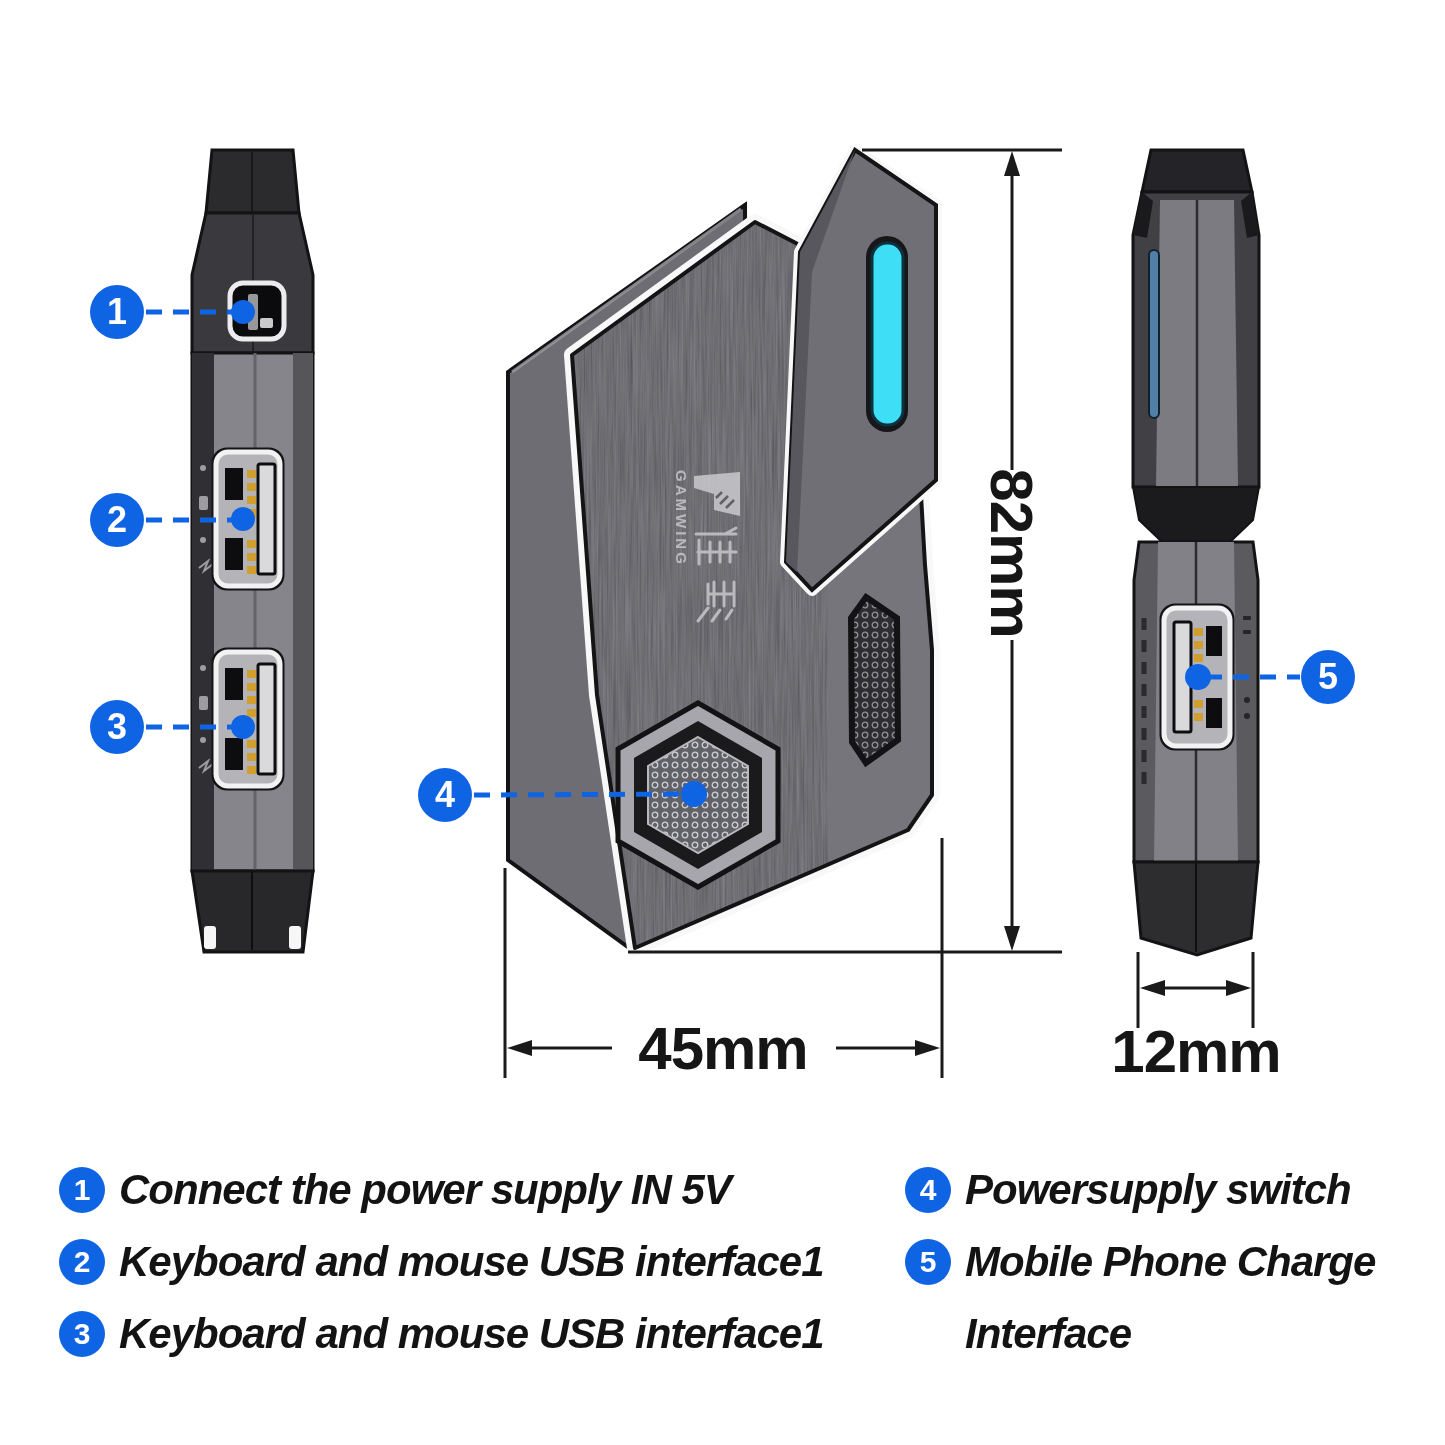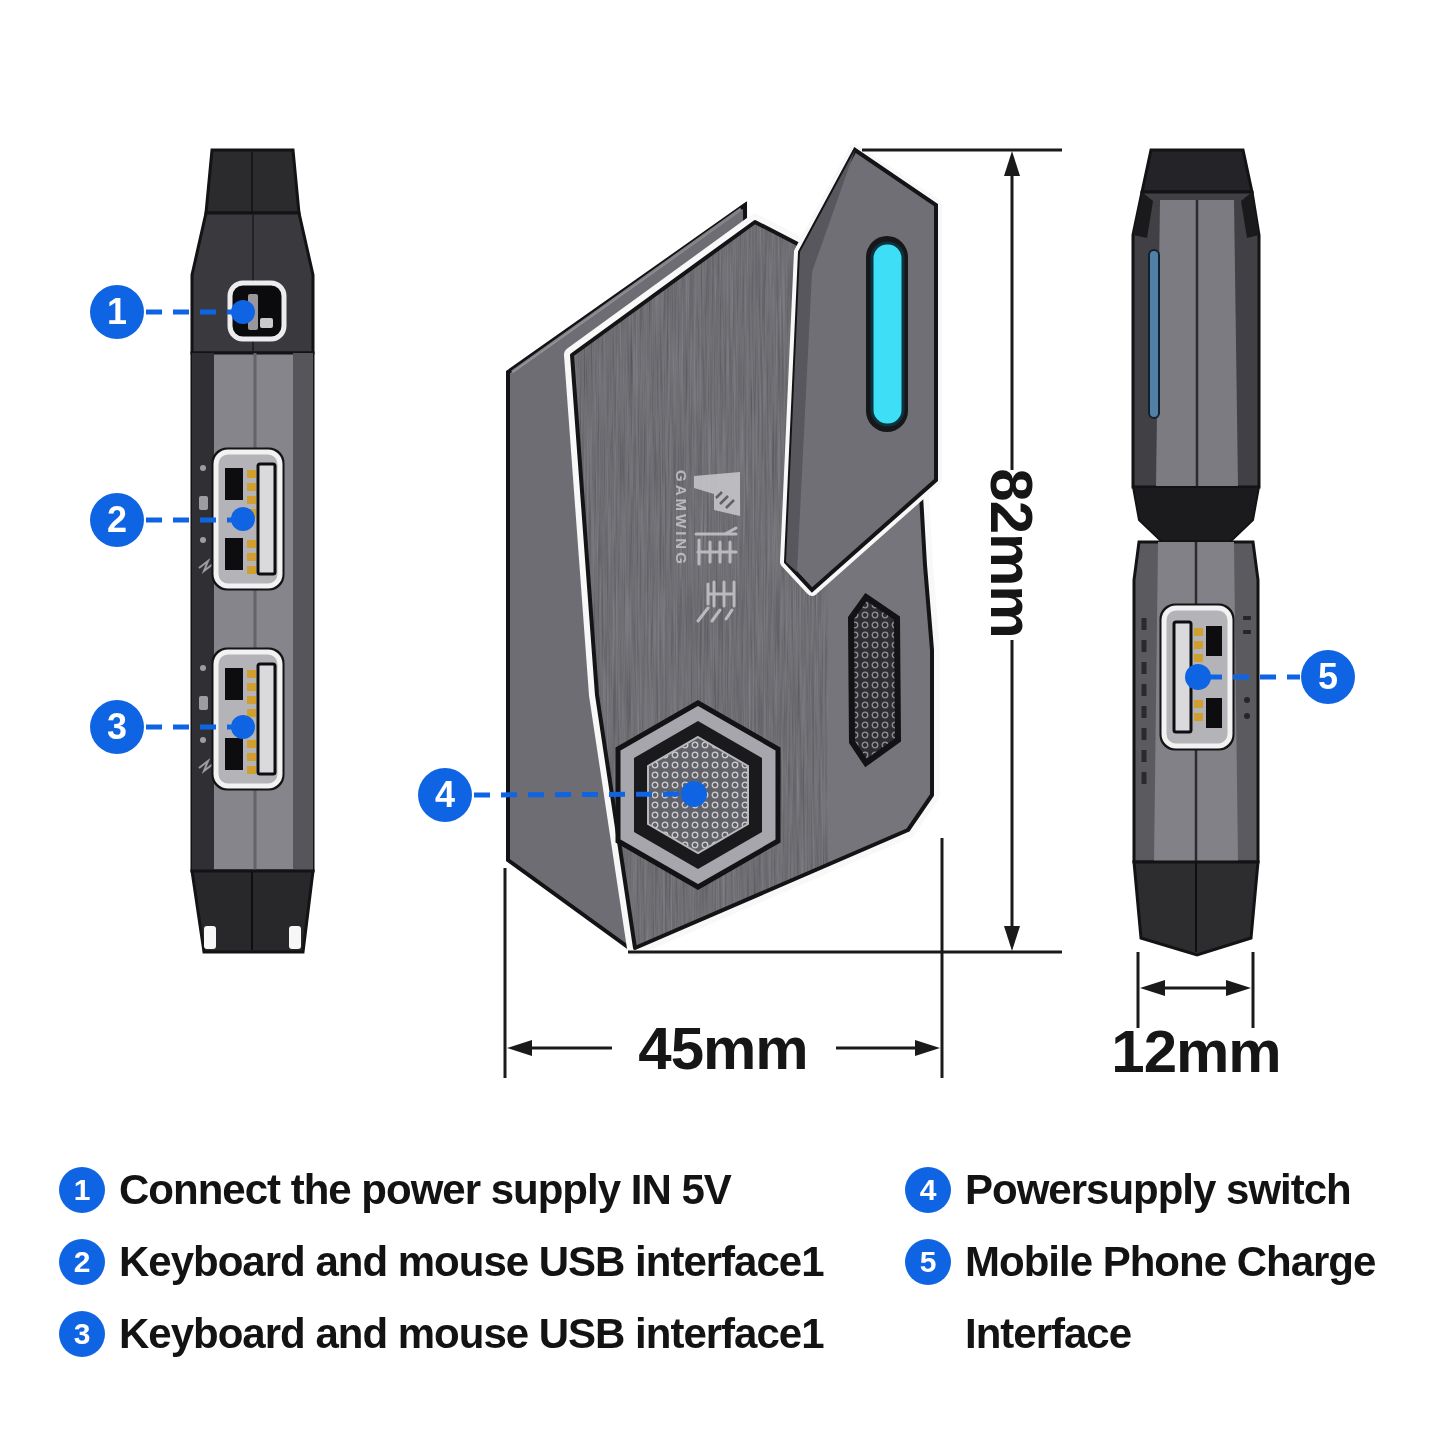--- a/index.html
+++ b/index.html
@@ -9,21 +9,21 @@
   
   .co{position:absolute;width:54px;height:54px;border-radius:50%;
       display:flex;align-items:center;justify-content:center;
       color:#fff;font-size:36px;font-weight:bold;z-index:5;}
   
   .legend-row{position:absolute;display:flex;align-items:flex-start;z-index:5;}
   .legend-badge{flex:0 0 auto;width:46px;height:46px;border-radius:50%;
       display:flex;align-items:center;justify-content:center;
       color:#fff;font-size:30px;font-weight:bold;}
   .legend-label{margin-left:14px;margin-top:-13px;font-size:42px;font-weight:bold;
-      color:#131313;letter-spacing:-1px;line-height:72px;white-space:normal;}
+      color:#131313;letter-spacing:-1px;line-height:72px;white-space:normal;font-style:italic;}
   .legend-left .legend-label{width:820px;}
   .legend-right .legend-label{width:500px;}
   .dim-text{font-weight:bold;fill:#161616;font-size:60px;letter-spacing:-1px;
       font-family:"Liberation Sans",sans-serif;}
   .logo-gamwing{font-family:"Liberation Sans",sans-serif;font-size:15px;font-weight:bold;
       letter-spacing:3px;fill:#c3c3c8;}
 </style>
 </head>
 <body>
 

